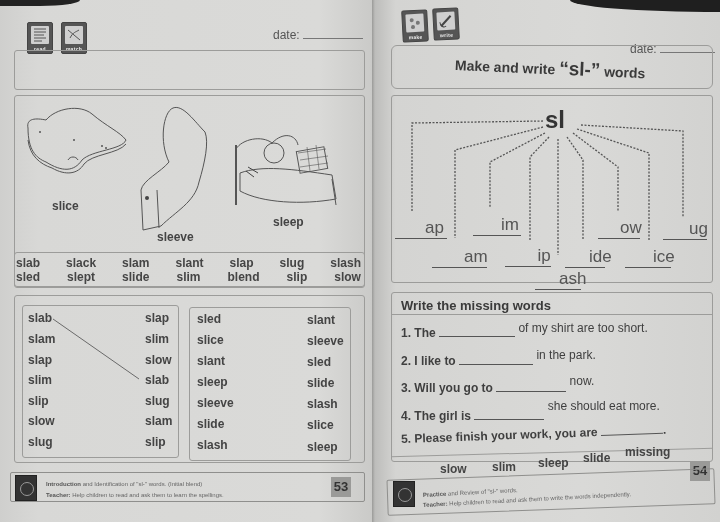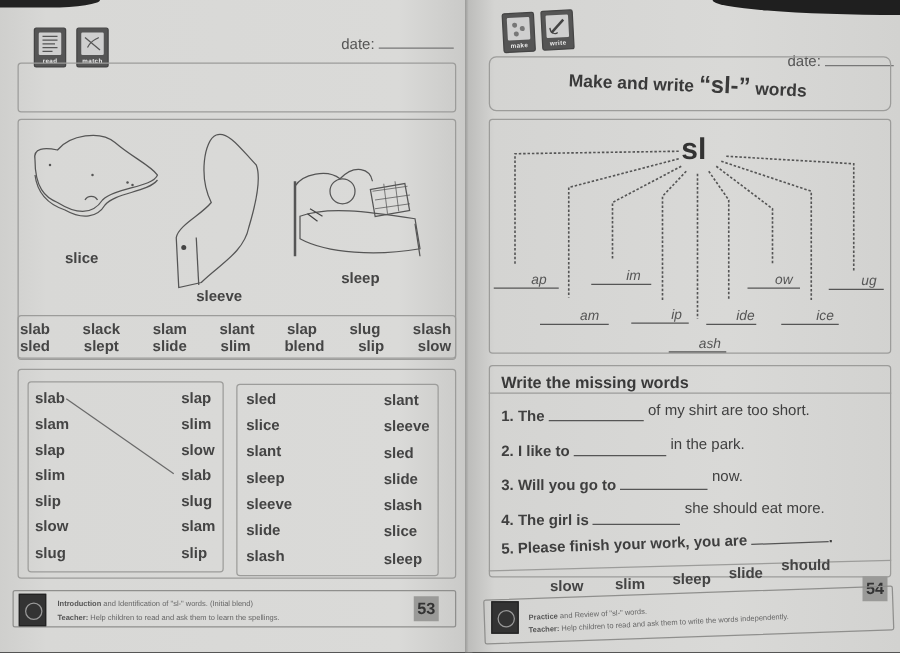--- a/index.html
+++ b/index.html
@@ -33,21 +33,21 @@
   .footer { position: absolute; border: 1px solid #8f8f8d; border-radius: 2px; }
   .logo { position: absolute; width: 22px; height: 26px; background: #333; border: 1px solid #222; }
   .logo::after { content: ""; position: absolute; left: 4px; top: 6px; width: 12px; height: 12px; border-radius: 50%; border: 1px solid #999; }
   .foot-text { position: absolute; font-size: 6px; color: #666; white-space: nowrap; }
   .foot-text b { color: #555; }
   .pagenum { position: absolute; width: 20px; height: 20px; background: #9a9a98; font-weight: bold; font-size: 13px; color: #333; text-align: center; line-height: 20px; }
 
   .blank { display: inline-block; border-bottom: 1px solid #555; vertical-align: baseline; }
   .sentence { position: absolute; font-weight: bold; font-size: 12px; color: #3f3f3f; white-space: nowrap; }
 
-  .suffix { position: absolute; font-size: 11px; color: #555; white-space: nowrap; font-style: italic; }
+  .suffix { position: absolute; font-size: 17px; color: #555; white-space: nowrap; }
   .suffix .u { display: inline-block; border-bottom: 1px solid #555; }
 
   svg { position: absolute; overflow: visible; }
 </style>
 </head>
 <body>
 
 <div class="page left">
   <div class="shadow-top-left"></div>
 
@@ -223,21 +223,21 @@
       <path d="M196 30 L298 36 L298 122"></path>
     </g>
   </svg>
 
   <div class="suffix" style="left:20px;top:218px;"><span class="u" style="width:52px;padding-left:30px;">ap</span></div>
   <div class="suffix" style="left:98px;top:215px;"><span class="u" style="width:48px;padding-left:28px;">im</span></div>
   <div class="suffix" style="left:223px;top:218px;"><span class="u" style="width:42px;padding-left:22px;">ow</span></div>
   <div class="suffix" style="left:288px;top:219px;"><span class="u" style="width:44px;padding-left:26px;">ug</span></div>
 
   <div class="suffix" style="left:57px;top:247px;"><span class="u" style="width:55px;padding-left:32px;">am</span></div>
-  <div class="suffix" style="left:130px;top:246px;"><span class="u" style="width:46px;padding-left:32px;">ip</span></div>
+  <div class="suffix" style="left:130px;top:246px;"><span class="u" style="width:46px;padding-left:32px;text-align:center;">ip</span></div>
   <div class="suffix" style="left:190px;top:247px;"><span class="u" style="width:40px;padding-left:24px;">ide</span></div>
   <div class="suffix" style="left:250px;top:247px;"><span class="u" style="width:46px;padding-left:28px;">ice</span></div>
 
   <div class="suffix" style="left:160px;top:269px;"><span class="u" style="width:46px;padding-left:24px;">ash</span></div>
 
   <div class="box" style="left:16px;top:292px;width:322px;height:170px;"></div>
   <div style="position:absolute;left:16px;top:314px;width:322px;border-top:1px solid #9c9c9a;"></div>
   <div class="title" style="left:26px;top:298px;font-size:13px;">Write the missing words</div>
 
   <div class="sentence" style="left:26px;top:326px;text-align:right;">
@@ -263,20 +263,20 @@
   <div class="sentence" style="left:26px;top:432px;transform:rotate(-2deg);transform-origin:left center;">
     <span>5.</span> <span>Please finish your work, you are</span>
     <span class="blank" style="width:62px;"></span><span>.</span>
   </div>
 
   <div style="position:absolute;left:16px;top:452px;width:322px;border-top:1px solid #9c9c9a;transform:rotate(-1.5deg);"></div>
   <div class="word" style="left:65px;top:462px;">slow</div>
   <div class="word" style="left:117px;top:460px;">slim</div>
   <div class="word" style="left:163px;top:456px;">sleep</div>
   <div class="word" style="left:208px;top:451px;">slide</div>
-  <div class="word" style="left:250px;top:445px;">should</div>
+  <div class="word" style="left:250px;top:445px;">missing</div>
   <div class="pagenum" style="left:315px;top:461px;">54</div>
 
   <div class="footer" style="left:12px;top:474px;width:328px;height:36px;transform:rotate(-2deg);"></div>
   <div class="logo" style="left:18px;top:481px;"></div>
   <div class="foot-text" style="left:48px;top:492px;transform:rotate(-3deg);transform-origin:left center;"><b>Practice</b><span> and Review of "sl-" words.</span></div>
   <div class="foot-text" style="left:48px;top:502px;transform:rotate(-3deg);transform-origin:left center;"><b>Teacher:</b><span> Help children to read and ask them to write the words independently.</span></div>
 </div>
 
 </body></html>

